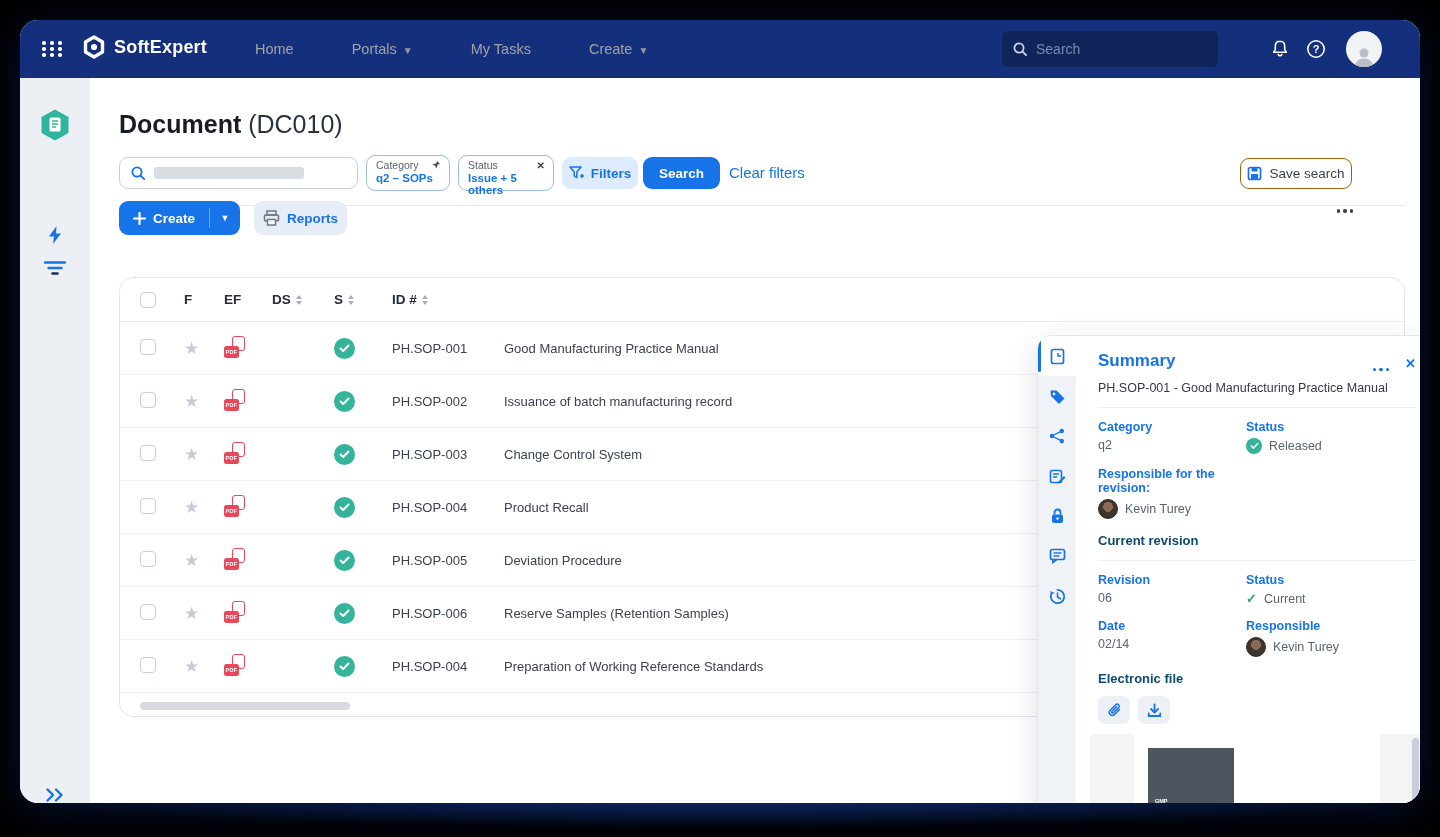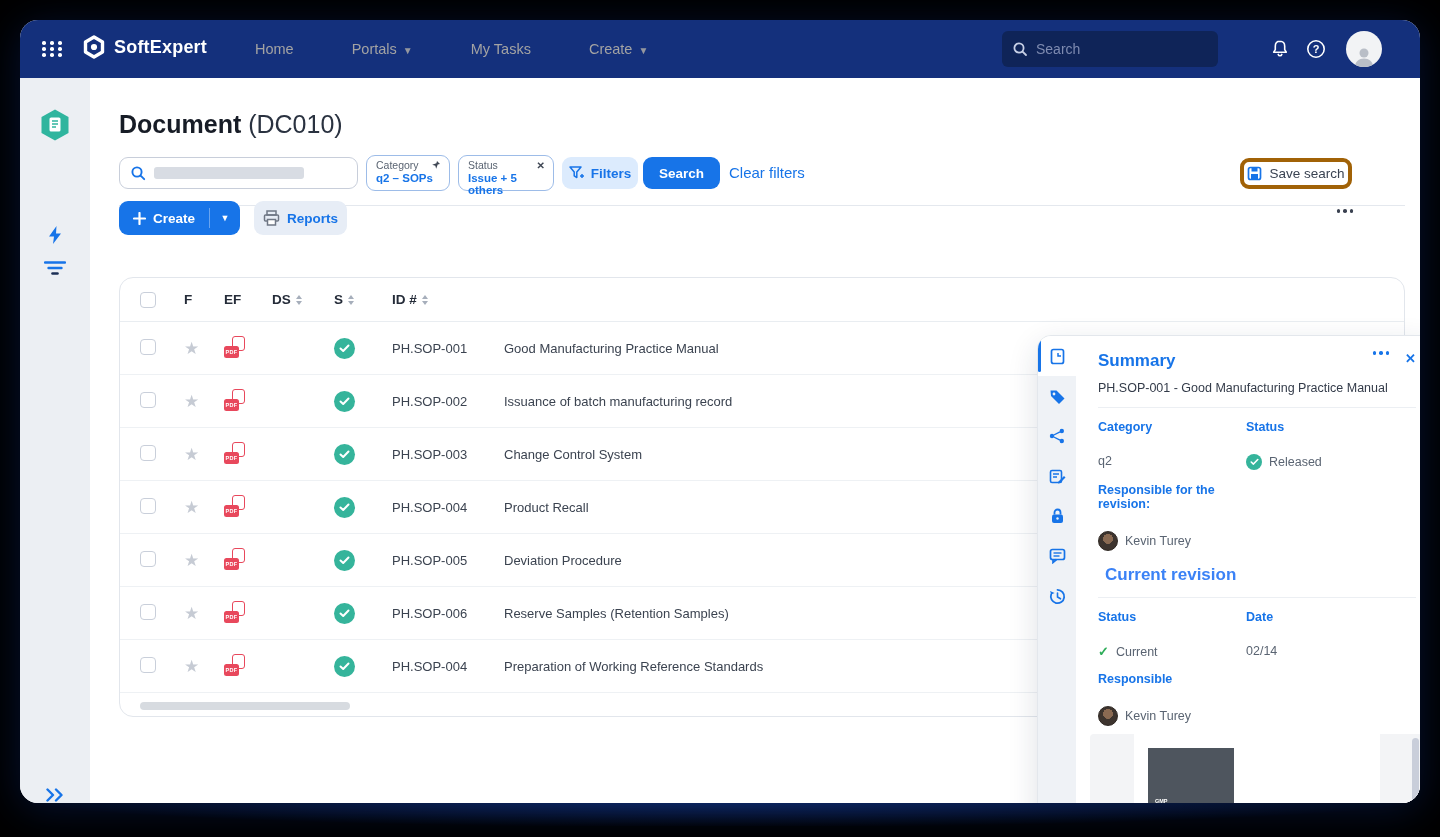--- a/index.html
+++ b/index.html
@@ -47,21 +47,21 @@
   .chip { position:absolute; top:0; height:36px; border:1px solid #9DBCE8; border-radius:9px; background:#fff; padding:3px 8px 0 9px; cursor:pointer; }
   .chip .c-label { font-size:10.5px; color:#5A6472; display:flex; align-items:center; justify-content:space-between; gap:8px; }
   .chip .c-value { font-size:11.5px; color:#1774E8; font-weight:700; margin-top:1px; }
   .chip-cat { left:247px; width:84px; }
   .chip-status { left:339px; width:96px; }
   .chip .c-x { font-size:10px; color:#3F4754; font-weight:700; cursor:pointer; }
   .btn { border:none; border-radius:9px; font-family:"Liberation Sans",sans-serif; cursor:pointer; display:flex; align-items:center; justify-content:center; gap:7px; font-size:13.5px; font-weight:700; }
   .btn-filters { position:absolute; left:443px; top:2px; width:76px; height:32px; background:#DCEBFD; color:#1774E8; }
   .btn-search { position:absolute; left:524px; top:2px; width:77px; height:32px; background:#1774E8; color:#fff; }
   .link-clear { position:absolute; left:610px; top:9px; color:#1774E8; font-size:15px; cursor:pointer; }
-  .btn-save { position:absolute; left:1121px; top:3px; width:112px; height:31px; background:#fff; border:4px solid #a16207; color:#3A4352; font-weight:400; font-size:13.5px; }
+  .btn-save { position:absolute; left:1121px; top:3px; width:112px; height:31px; background:#fff; border:1px solid #a16207; color:#3A4352; font-weight:400; font-size:13.5px; }
 
   .divider-h { position:absolute; left:29px; top:127px; width:1286px; height:1px; background:#E4E8EE; }
 
   
   .create-row { position:absolute; left:29px; top:123px; height:36px; width:1286px; }
   .btn-create { position:absolute; left:0; top:0; height:34px; background:#1774E8; border-radius:9px; display:flex; align-items:stretch; color:#fff; cursor:pointer; }
   .btn-create .main-part { display:flex; align-items:center; gap:7px; padding:0 14px 0 14px; font-weight:700; font-size:13.5px; }
   .btn-create .split { width:1px; background:rgba(255,255,255,.35); margin:7px 0; }
   .btn-create .dd { width:30px; display:flex; align-items:center; justify-content:center; font-size:9px; }
   .btn-reports { position:absolute; left:135px; top:0; width:93px; height:34px; background:#E7EDF6; color:#1774E8; }
@@ -87,31 +87,31 @@
   .hscroll { position:absolute; left:20px; bottom:6px; width:210px; height:8px; border-radius:4px; background:#D7DBE0; cursor:grab; }
 
   
   .panel { position:absolute; left:947px; top:257px; width:400px; height:560px; background:#fff; border:1px solid #E3E7EC;
     border-radius:14px; box-shadow:0 10px 30px rgba(30,40,70,.14); display:flex; overflow:hidden; z-index:5; }
   .strip { width:38px; background:#EFF2F6; display:flex; flex-direction:column; }
   .strip-item { height:40px; display:flex; align-items:center; justify-content:center; cursor:pointer; position:relative; }
   .strip-item.active { background:#fff; }
   .strip-item.active::before { content:""; position:absolute; left:0; top:4px; bottom:4px; width:3px; background:#1774E8; border-radius:2px; }
   .pcontent { flex:1; padding:15px 20px 0 22px; position:relative; }
-  .phead { display:flex; align-items:flex-start; }
+  .phead { display:flex; align-items:flex-end; }
   .ptitle { color:#1774E8; font-size:17px; font-weight:700; flex:1; }
   .pdots { display:flex; gap:3px; margin-right:16px; cursor:pointer; }
   .pdots i { width:3.5px; height:3.5px; border-radius:50%; background:#1774E8; }
   .pclose { color:#1774E8; font-size:13px; font-weight:700; cursor:pointer; }
   .psub { margin-top:10px; font-size:12.5px; color:#333B49; }
   .phr { height:1px; background:#ECEFF3; margin:12px 0; }
   .fgrid { display:grid; grid-template-columns:148px 1fr; row-gap:13px; }
   .f-label { color:#1774E8; font-size:12.5px; font-weight:700; }
-  .f-value { color:#5A6472; font-size:12.5px; margin-top:20px; display:flex; align-items:center; gap:7px; }
-  .sec-head { font-size:17px; font-weight:700; color:#3b82f6; margin:14px 0 0 7px; }
+  .f-value { color:#5A6472; font-size:12.5px; margin-top:4px; display:flex; align-items:center; gap:7px; }
+  .sec-head { font-size:13px; font-weight:700; color:#0c4a6e; margin:14px 0 0 0; }
   .mini-badge { width:16px; height:16px; border-radius:50%; background:#35B49B; display:inline-flex; align-items:center; justify-content:center; flex:none; }
   .vcheck { color:#2FAD5A; font-weight:700; font-size:13px; }
   .pavatar { width:20px; height:20px; border-radius:50%; background:radial-gradient(circle at 50% 38%, #8a6a52 0 34%, #3d342e 35%); flex:none; border:1px solid #2e2722; }
   .file-row { display:flex; align-items:center; gap:8px; margin-top:10px; }
   .file-select { flex:1; height:30px; background:#F1F3F7; border-radius:7px; display:flex; align-items:center; padding:0 9px; font-size:12px; color:#4A5260; cursor:pointer; }
   .file-select .fs-text { flex:1; white-space:nowrap; overflow:hidden; }
   .icon-btn { width:32px; height:28px; background:#EDF1F6; border-radius:7px; display:flex; align-items:center; justify-content:center; cursor:pointer; border:none; }
   .preview { position:absolute; left:14px; right:14px; top:398px; bottom:-20px; background:#F3F4F6; border-radius:4px; overflow:hidden; }
   .pv-page { position:absolute; left:44px; top:0; width:246px; bottom:-10px; background:#fff; padding:14px 0 0 14px; }
   .pv-thumb { width:86px; height:72px; background:#4E555E; position:relative; }
@@ -572,20 +572,24 @@
                   <span>Kevin Turey</span>
                 </div>
             </div>
           </div>
 
           <div class="sec-head">Current revision</div>
           <div class="phr"></div>
 
           <div class="fgrid">
             <div>
+              <div class="f-label">Revision</div>
+              <div class="f-value">06</div>
+            </div>
+            <div>
               <div class="f-label">Status</div>
               <div class="f-value">
                   <span class="vcheck">✓</span>
                   <span>Current</span>
                 </div>
             </div>
             <div>
               <div class="f-label">Date</div>
               <div class="f-value">02/14</div>
             </div>

